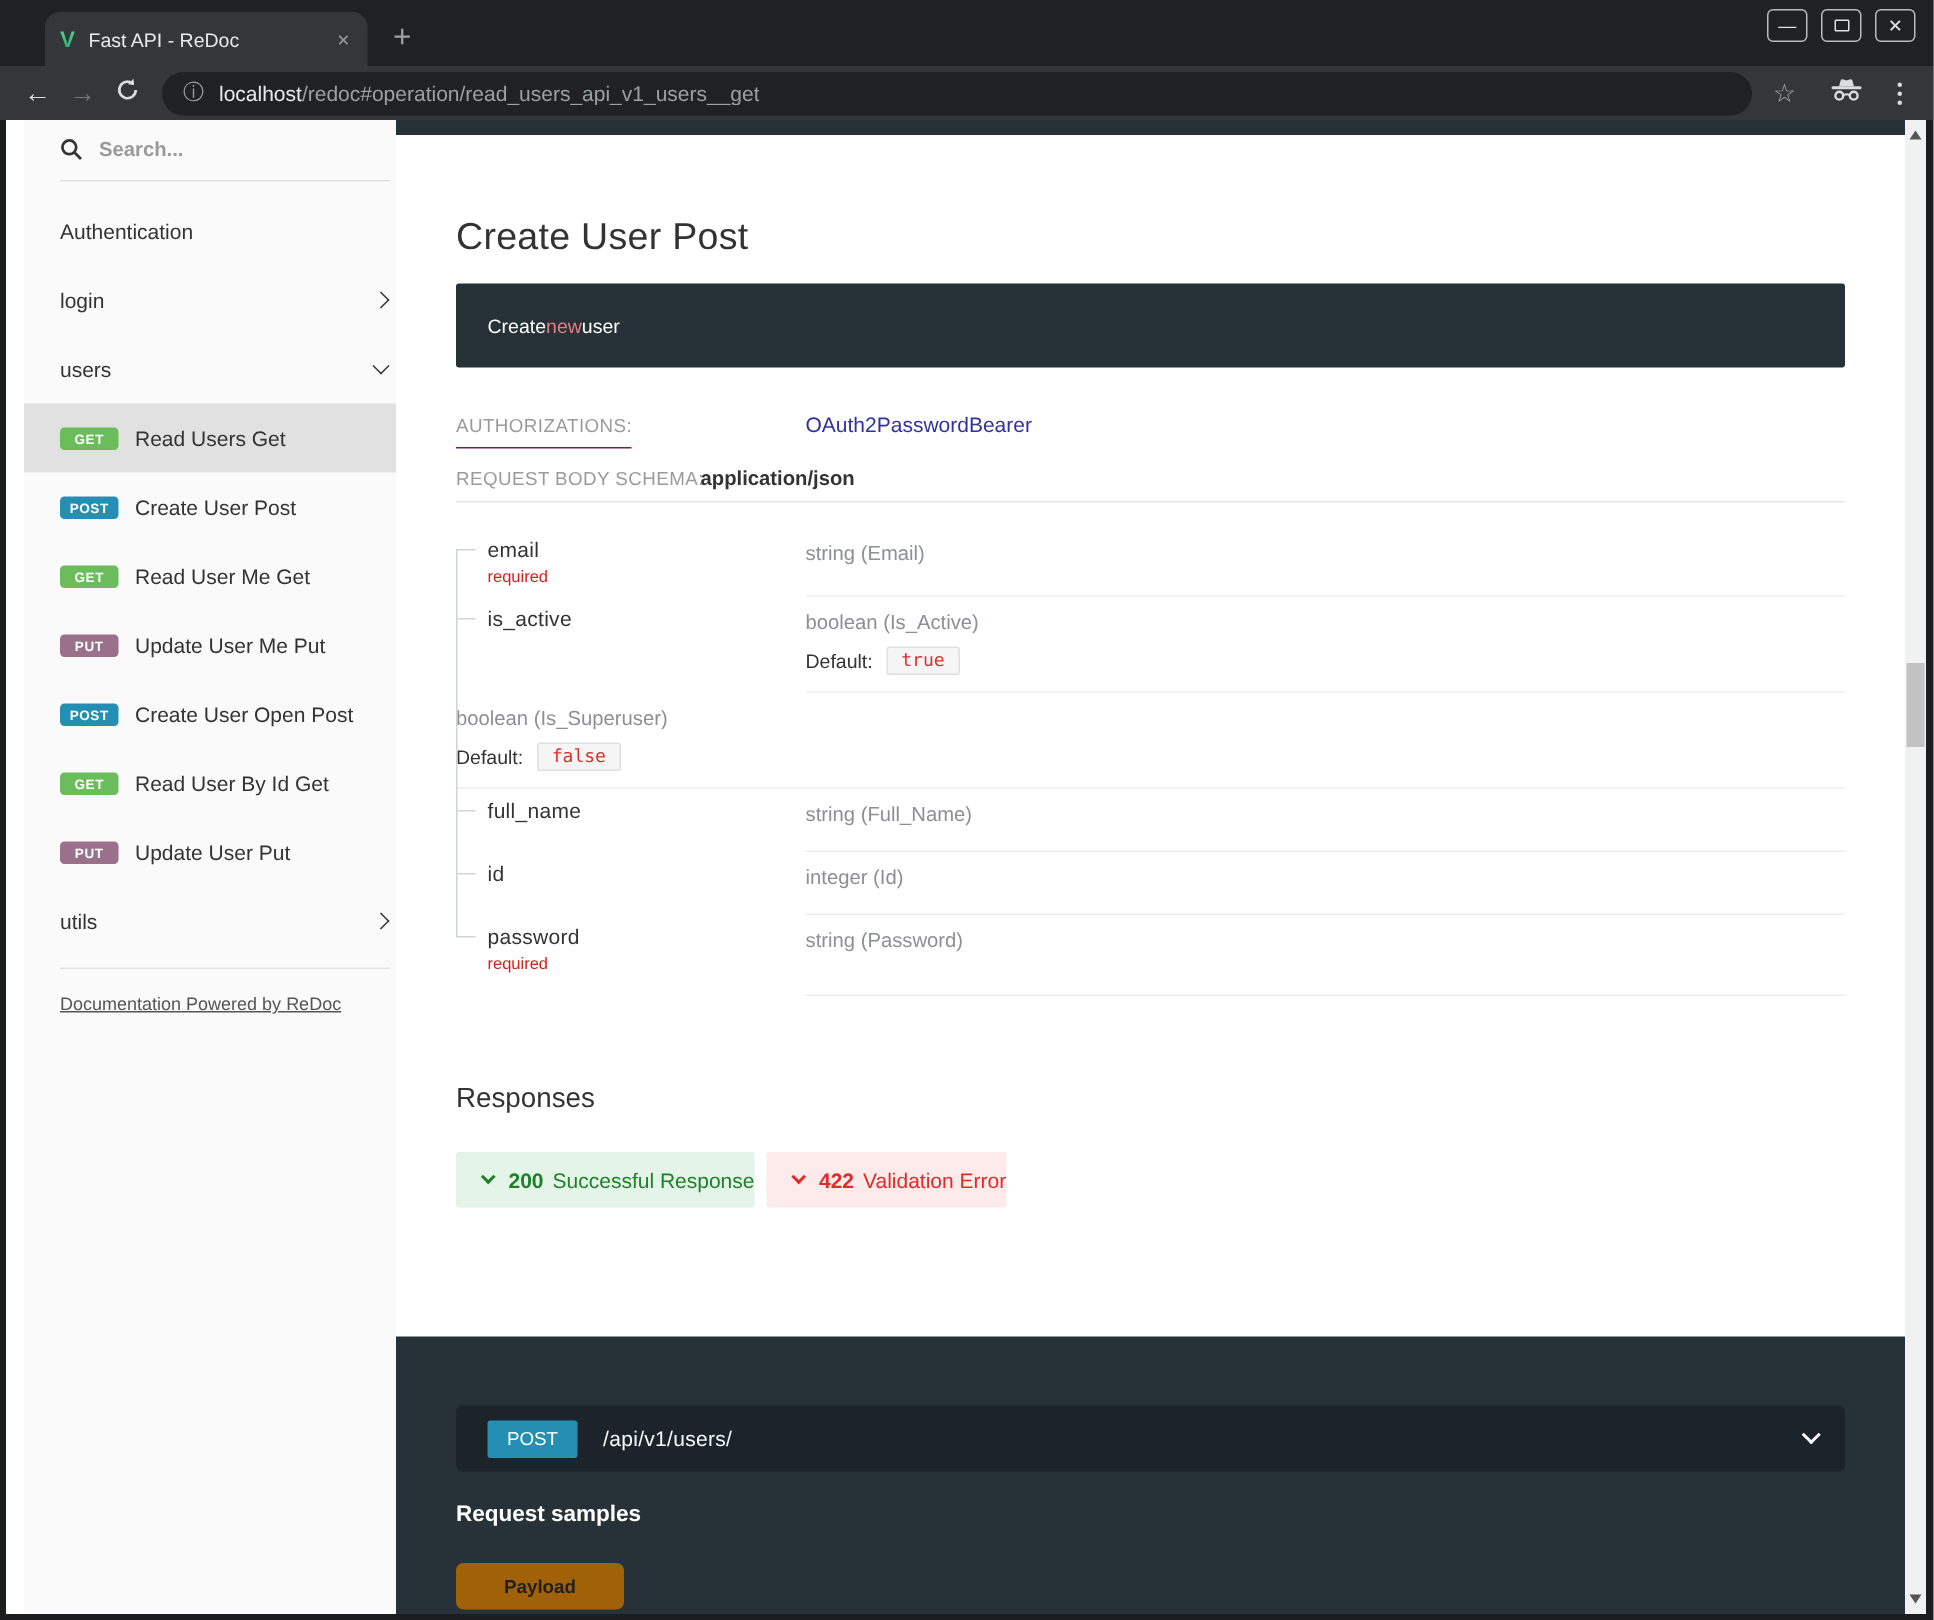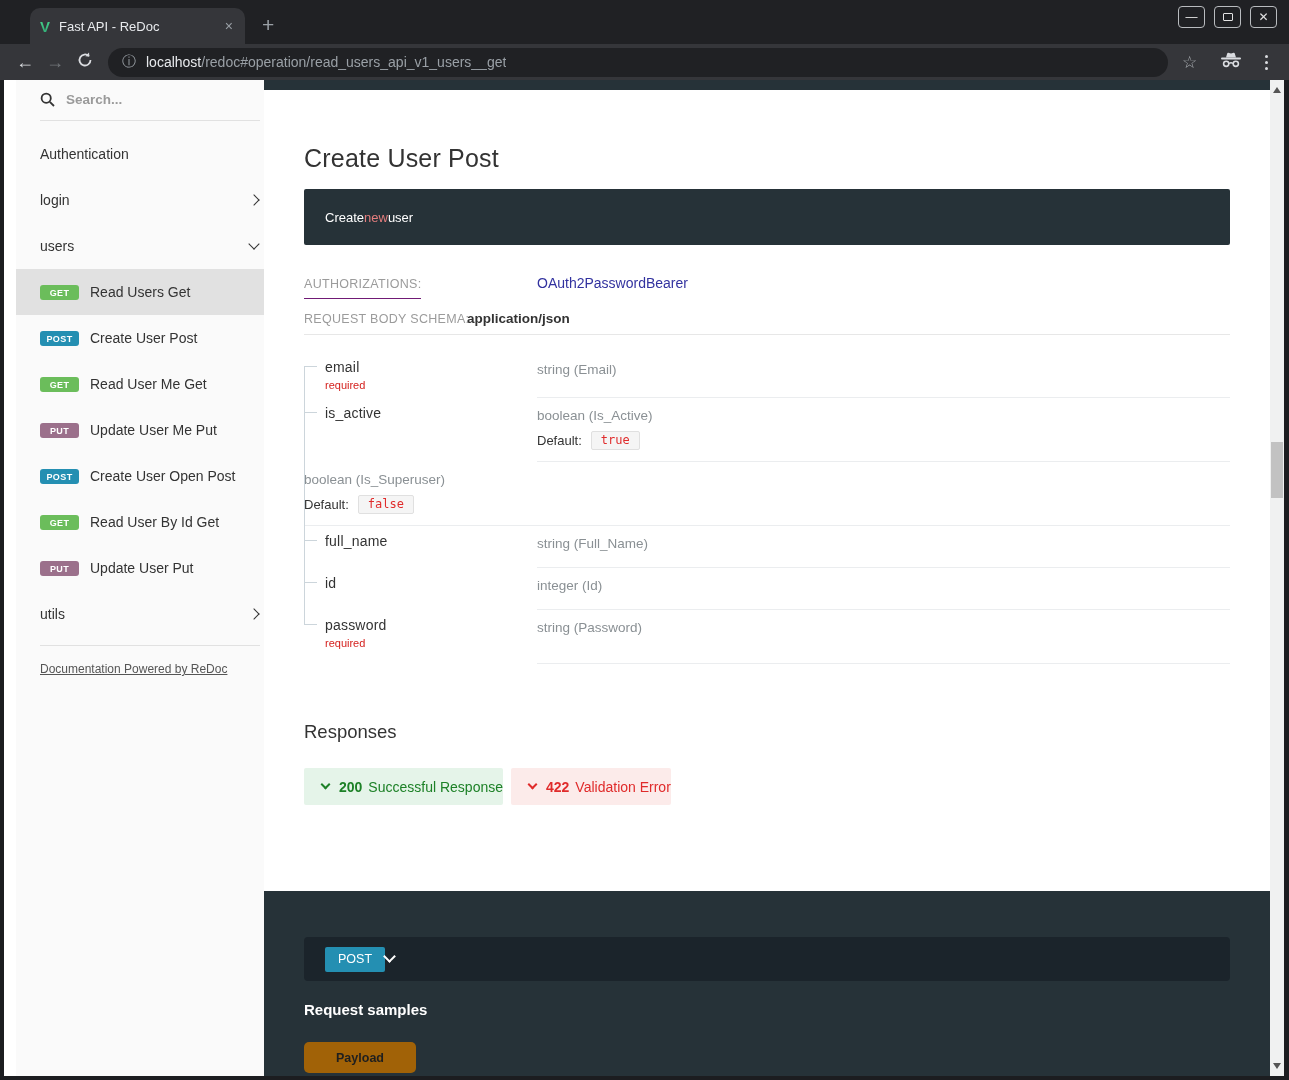--- a/index.html
+++ b/index.html
@@ -330,20 +330,21 @@
         <div class="resp error">
     <span class="vchev"></span>
     <span class="code">422</span>
     <span class="resp-label">Validation Error</span>
   </div>
       </div>
 
     <div class="darkpanel">
       <div class="postbar">
         <span class="verb">POST</span>
+        <span class="pathtxt">/api/v1/users/</span>
         <span class="barchev"></span>
       </div>
       <div class="samples-h">Request samples</div>
       <button class="payload-btn">Payload</button>
     </div>
 
     <div class="vscroll" style="position:absolute; right:-14px;">
     </div>
   </div>
 

